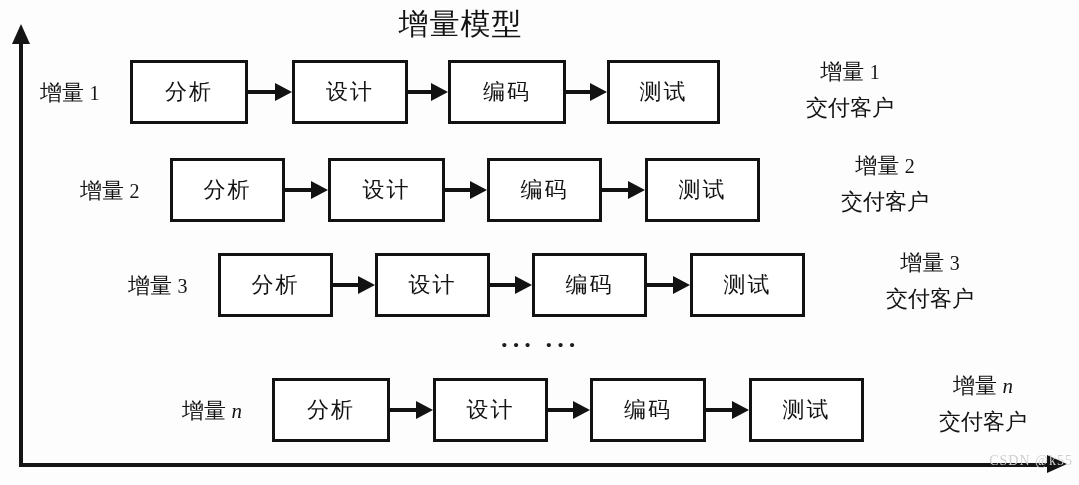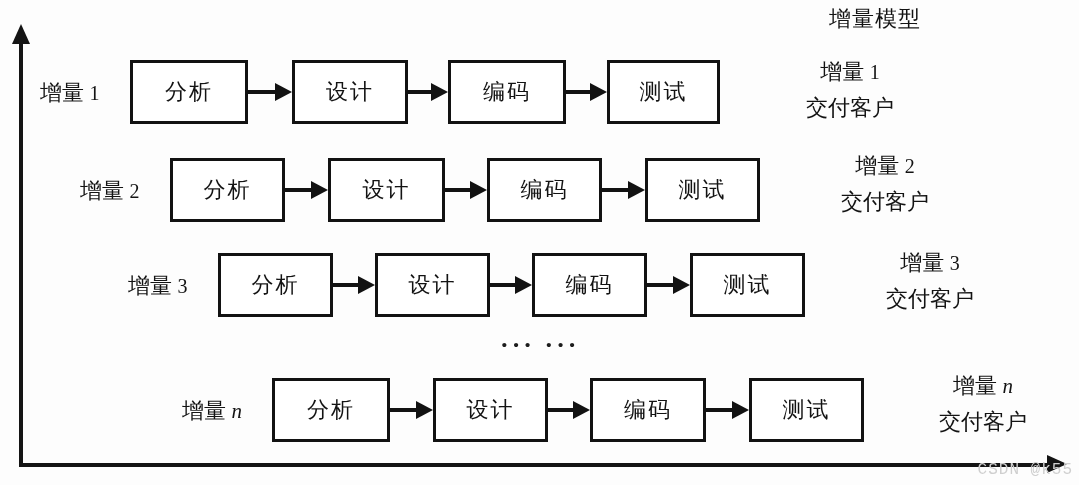--- a/index.html
+++ b/index.html
@@ -18,22 +18,22 @@
     background: #fdfdfd;
     overflow: hidden;
   }
 
   
   .title {
     position: absolute;
     top: 4px;
     left: 0;
     width: 921px;
-    text-align: right;
-    font-size: 22px;
+    text-align: center;
+    font-size: 30px;
     letter-spacing: 1px;
     color: #131313;
     white-space: nowrap;
   }
 
   
   .axis-line {
     position: absolute;
     background: #141414;
   }
@@ -133,23 +133,23 @@
     letter-spacing: 3px;
     font-weight: bold;
     color: #1d1d1d;
     white-space: nowrap;
   }
 
   
   .watermark {
     position: absolute;
     right: 6px;
-    bottom: 6px;
-    font-size: 16px;
-    font-family: Liberation Mono, monospace;
+    bottom: 16px;
+    font-size: 14px;
+    font-family: Liberation Serif, serif;
     color: #cfcfcf;
     letter-spacing: 1px;
     white-space: nowrap;
   }
 </style>
 </head>
 <body>
 
 <div id="canvas">
 

